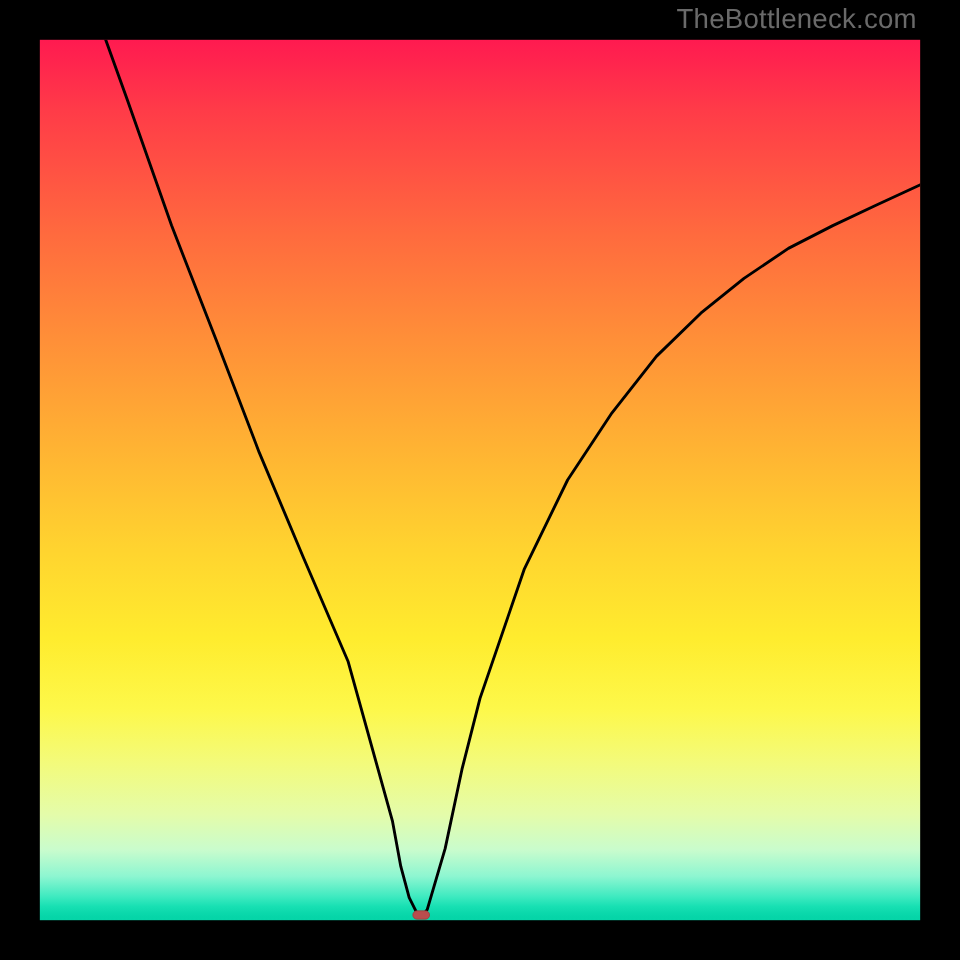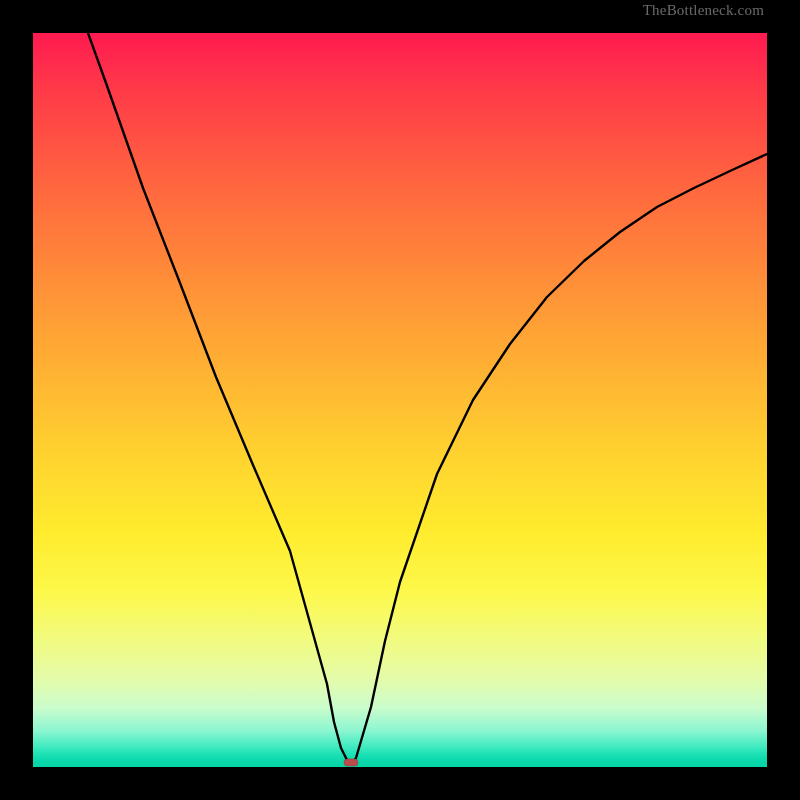--- a/index.html
+++ b/index.html
@@ -47,25 +47,24 @@
       #0cd9ac 99.1%,
       #07d6a9 99.5%,
       #05d4a7 100%
     );
   }
   .watermark {
     position: absolute;
     top: 2px;
     right: 36px;
     color: #6a6a6a;
-    font-size: 15px;
+    font-size: 23px;
     font-weight: 500;
     letter-spacing: 0.2px;
     z-index: 5;
-    font-family: Liberation Serif, serif;
   }
   svg.curve {
     position: absolute;
     inset: 0;
     width: 734px;
     height: 734px;
     pointer-events: none;
   }
   .curve path {
     fill: none;

